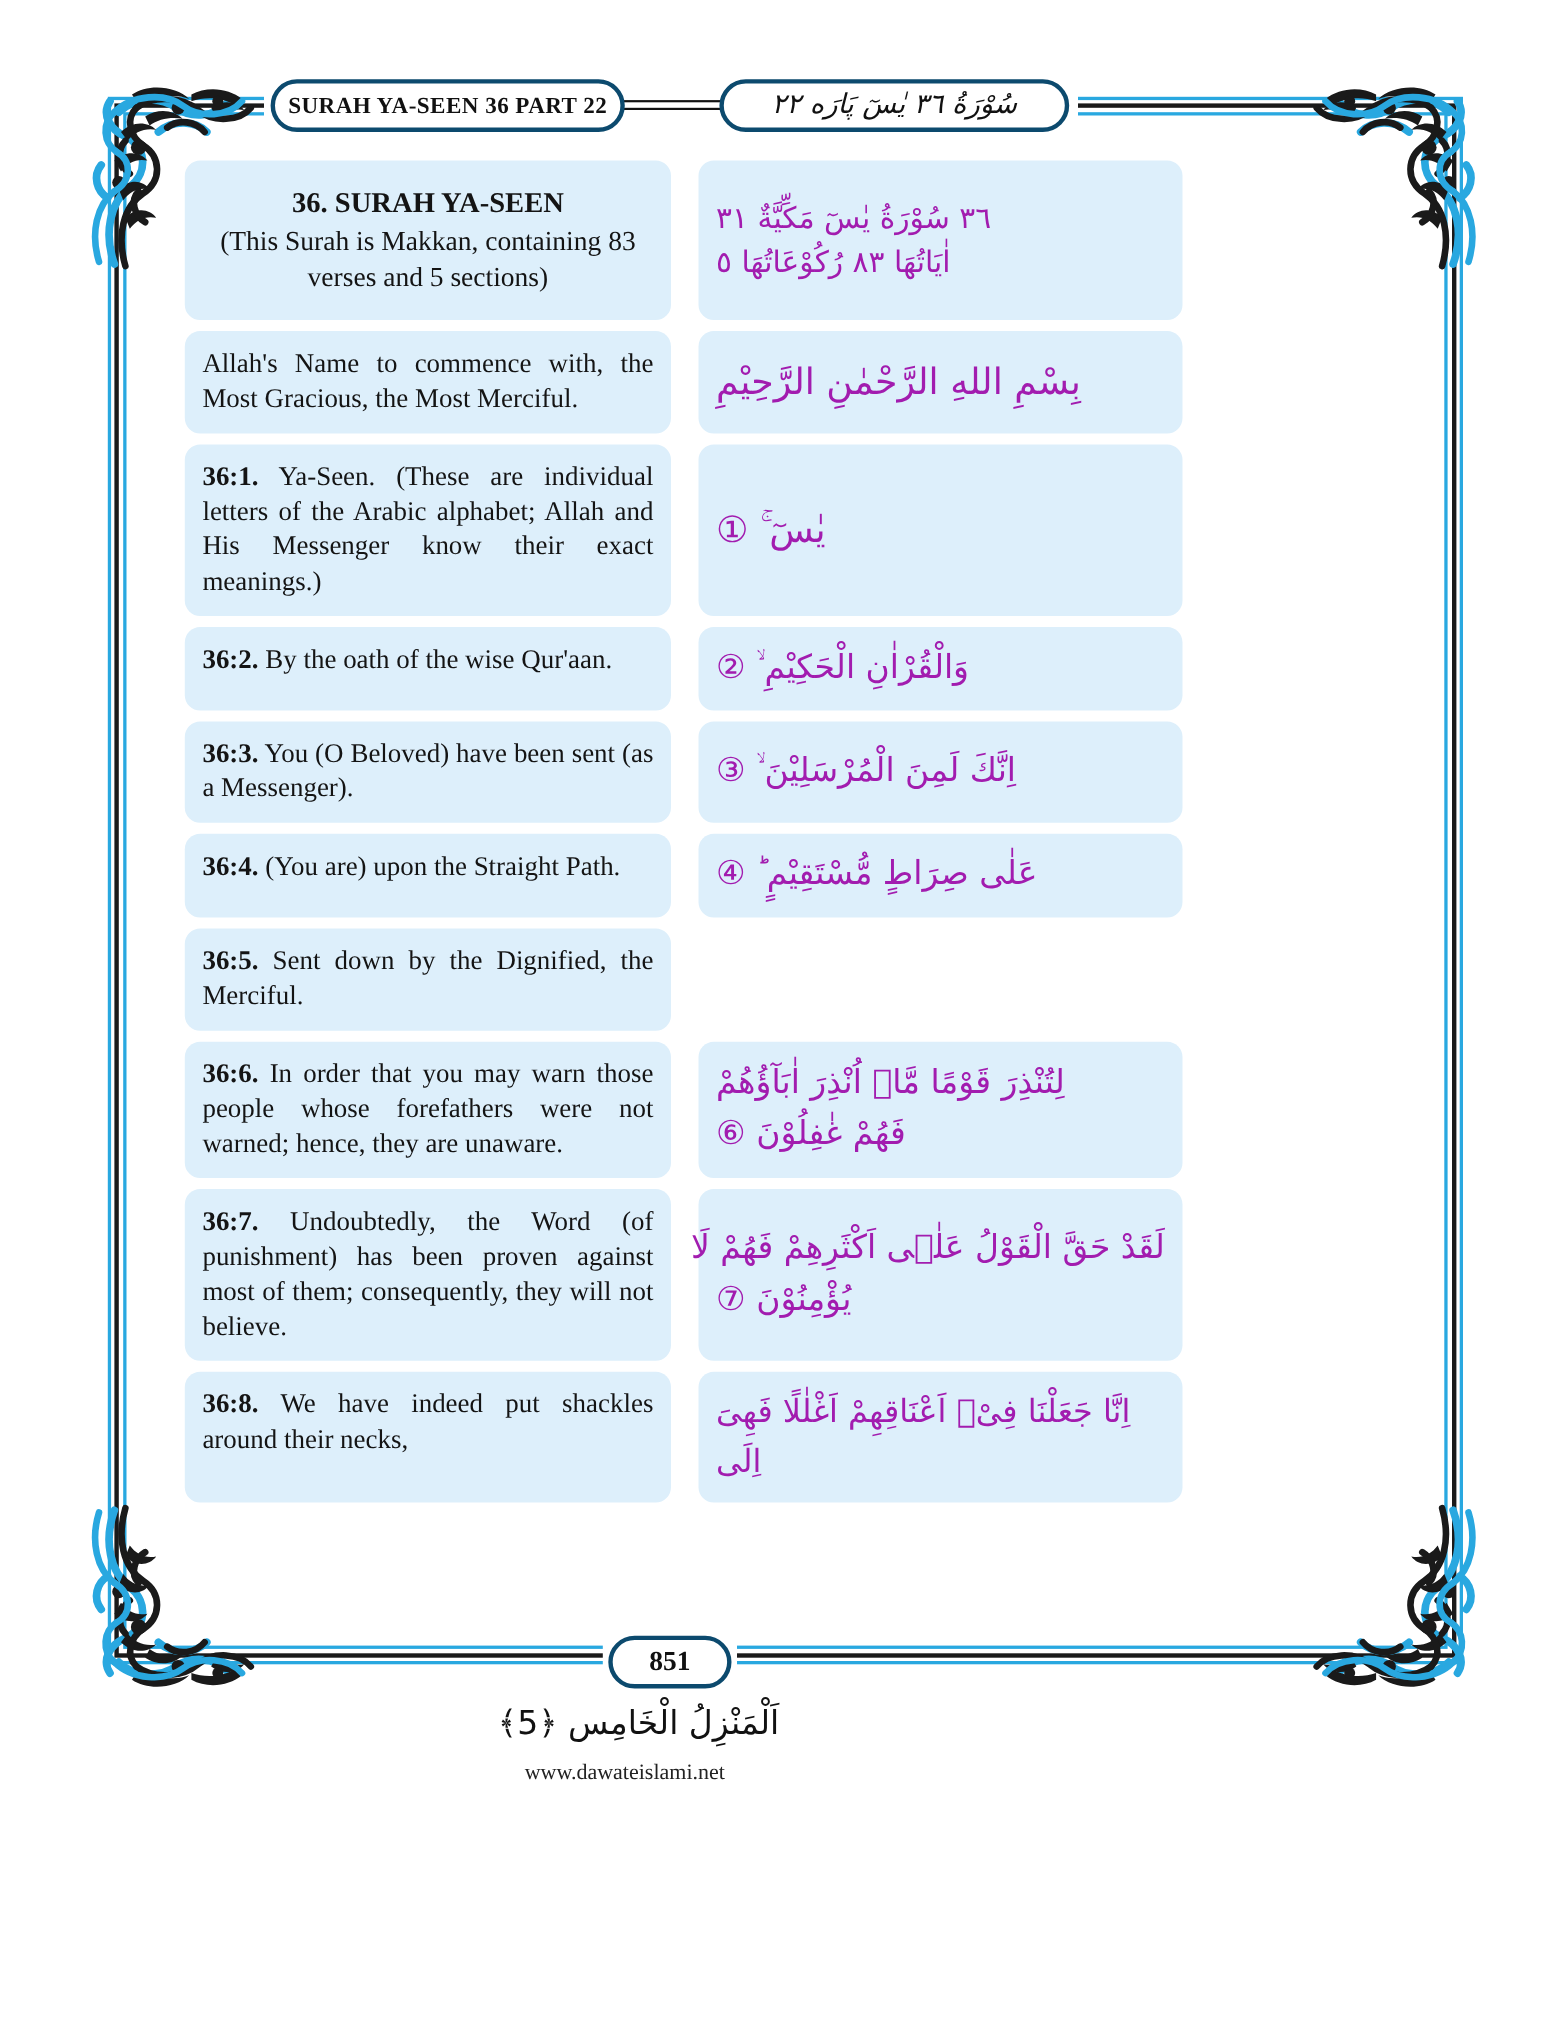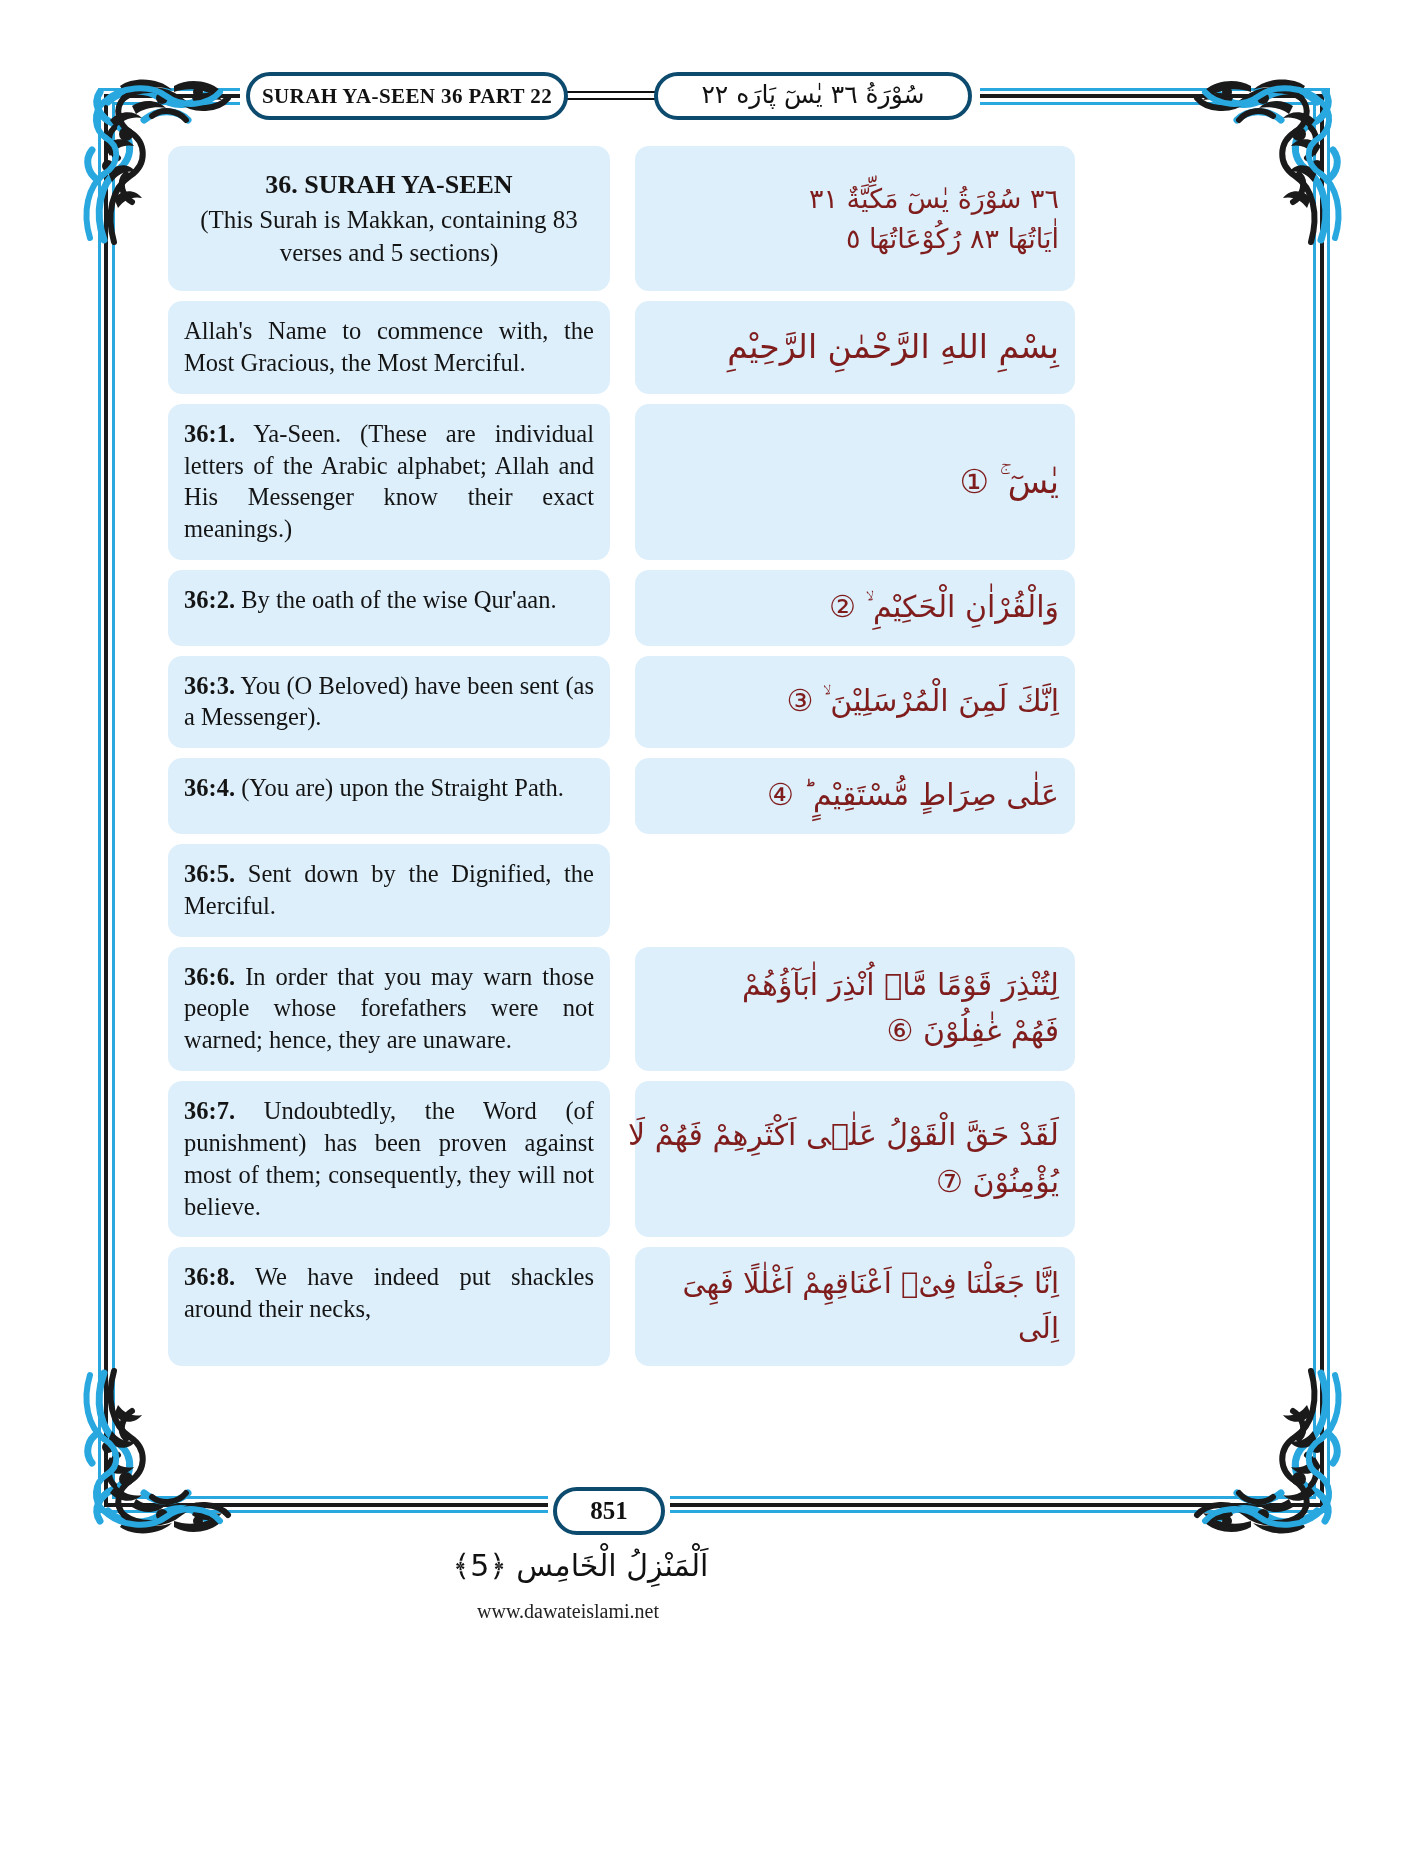--- a/index.html
+++ b/index.html
@@ -70,21 +70,21 @@
     font-family: "Liberation Serif", "DejaVu Serif", serif;
   }
   #hdr-right {
     left: 654px; top: 72px;
     width: 318px; height: 48px;
     font-size: 26px;
     direction: rtl;
     font-family: "DejaVu Sans", "Liberation Sans", sans-serif;
     padding-bottom: 3px;
   }
-  #hdr-right .ar { line-height: 1; white-space: nowrap; font-size: 25px; }
+  #hdr-right .ar { line-height: 1; white-space: nowrap; font-size: 25px; font-style: italic; }
 
   
   .connector {
     position: absolute;
     z-index: 5;
     left: 566px; top: 90px;
     width: 92px; height: 12px;
   }
   .connector i {
     display: block; position: absolute; left: 0; width: 100%;
@@ -134,22 +134,22 @@
     font-size: 24.5px;
     line-height: 1.30;
     text-align: justify;
     text-align-last: left;
     hyphens: none;
   }
   .cell.ar {
     width: 440px;
     flex: 0 0 440px;
     direction: rtl;
-    text-align: right;
-    color: #7f1d1d;
+    text-align: left;
+    color: #a21caf;
     font-family: "DejaVu Sans", "Liberation Sans", sans-serif;
     font-size: 30px;
     line-height: 1.55;
     display: flex;
     flex-direction: column;
     justify-content: center;
   }
   .cell.ar .ar-line { white-space: nowrap; }
 
   

